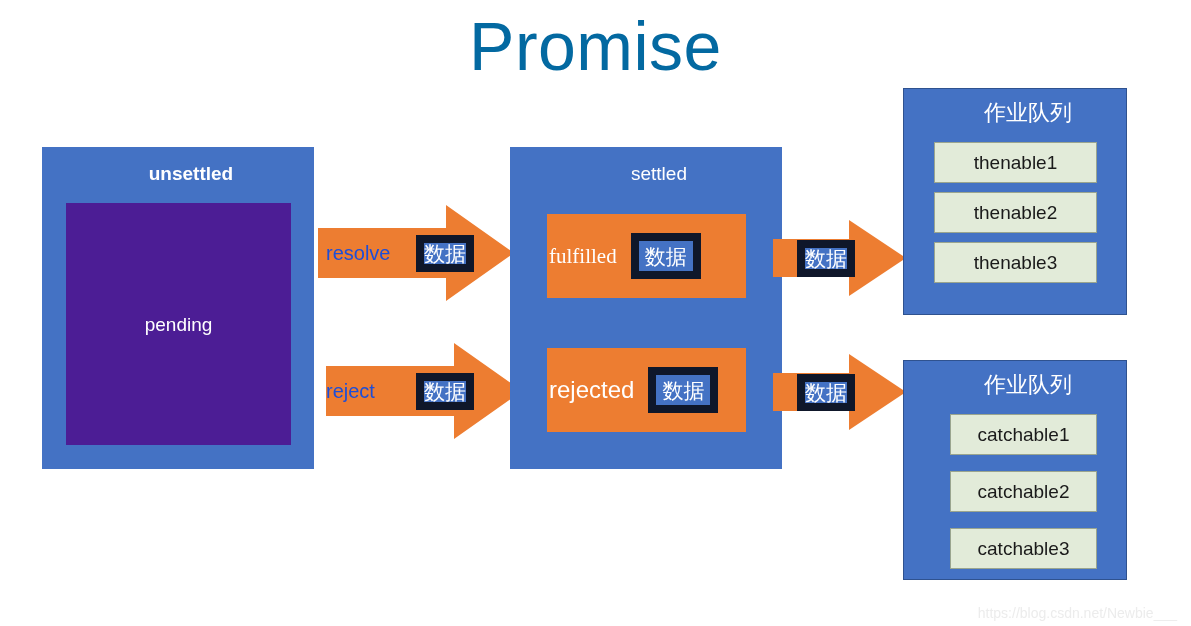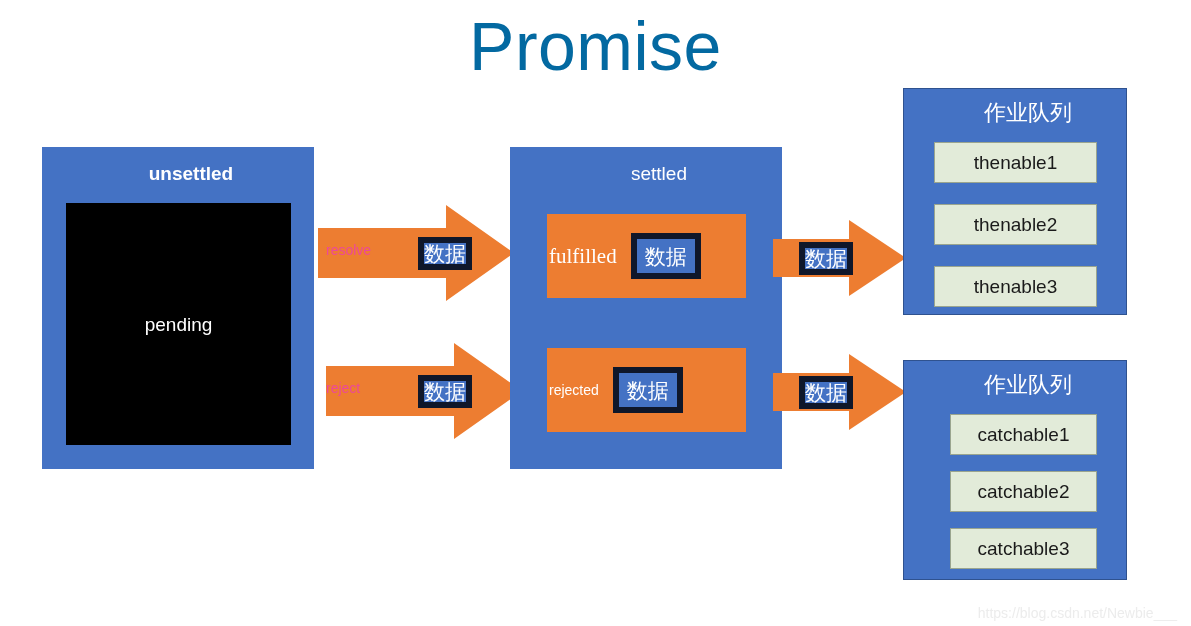--- a/index.html
+++ b/index.html
@@ -60,21 +60,21 @@
     width: 272px;
     height: 322px;
   }
   #unsettled-panel .panel-title { top: 17px; font-weight: bold; }
   #pending-box {
     position: absolute;
     left: 66px;
     top: 203px;
     width: 225px;
     height: 242px;
-    background: #000000;
+    background: #4c1d95;
   }
   #pending-box .inner-label {
     position: absolute;
     left: 0;
     top: 50%;
     width: 100%;
     transform: translateY(-50%);
     text-align: center;
     color: #ffffff;
     font-size: 19px;
@@ -106,33 +106,33 @@
     height: 84px;
   }
   #rejected-box {
     left: 547px;
     top: 348px;
     width: 199px;
     height: 84px;
   }
   .state-label {
     color: #ffffff;
-    font-size: 14px;
+    font-size: 24px;
     line-height: 1;
     white-space: nowrap;
   }
   .state-label.serif {
     font-family: "Liberation Serif", "DejaVu Serif", serif;
     font-size: 21px;
   }
 
   
   .data-chip {
     background: #4472C4;
-    border: 6px solid #0f172a;
+    border: 8px solid #0f172a;
     color: #ffffff;
     font-size: 21px;
     line-height: 1;
     box-sizing: border-box;
     display: flex;
     align-items: center;
     justify-content: center;
     white-space: nowrap;
   }
   .state-box .data-chip {
@@ -151,22 +151,22 @@
     height: 100%;
   }
   .arrow .chip-wrap {
     position: absolute;
     display: flex;
     align-items: center;
     justify-content: center;
   }
   .arrow .arrow-text {
     position: absolute;
-    color: #ec4899;
-    font-size: 14px;
+    color: #1d4ed8;
+    font-size: 20px;
     line-height: 1;
     white-space: nowrap;
   }
 
   
   #arrow-resolve {
     left: 318px;
     top: 203px;
     width: 196px;
     height: 100px;
@@ -236,21 +236,21 @@
     position: absolute;
     left: 30px;
     right: 29px;
     top: 53px;
   }
   .queue-item {
     background: #E2EBD9;
     border: 1px solid #9AA58F;
     box-sizing: border-box;
     height: 41px;
-    margin-bottom: 21px;
+    margin-bottom: 9px;
     display: flex;
     align-items: center;
     justify-content: center;
     color: #1a1a1a;
     font-size: 19px;
     line-height: 1;
   }
   #queue-catchable .queue-item { margin-bottom: 16px; margin-left: 16px; }
   .queue-item:last-child { margin-bottom: 0; }
 

